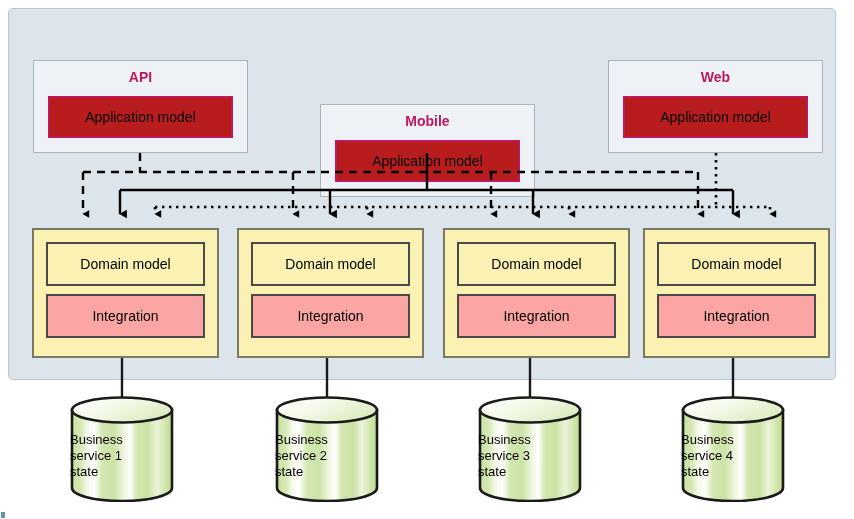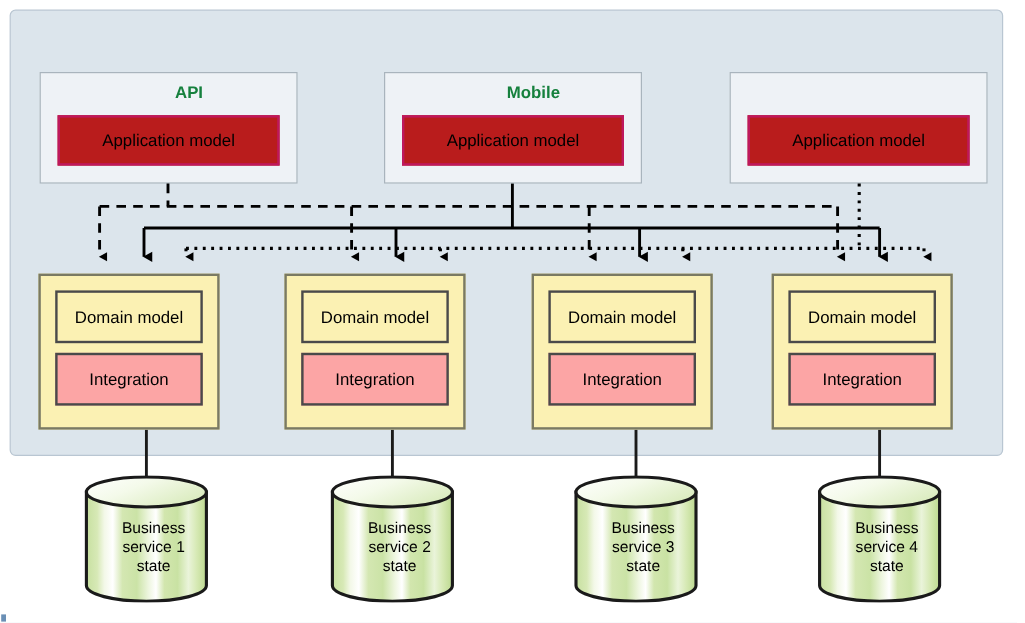--- a/index.html
+++ b/index.html
@@ -25,74 +25,75 @@
     letter-spacing:.1px;
   }
 
   
   .channel{
     position:absolute;top:60px;height:93px;
     background:#eef2f6;border:1px solid #a9b4bd;box-sizing:border-box;
   }
   .channel-title{
     position:absolute;left:0;top:8px;width:100%;
-    text-align:center;font-size:14px;font-weight:bold;color:#15803d;padding-left:17px;
+    text-align:center;font-size:14px;font-weight:bold;color:#be185d;
   }
   .channel-inner{
     position:absolute;left:14px;top:35px;right:14px;height:42px;
     background:#b91c1c;border:2px solid #be185d;box-sizing:border-box;
     display:flex;align-items:center;justify-content:center;
     font-size:14px;color:#000;
   }
 
   
   .service{
-    position:absolute;top:228px;width:151px;height:130px;
+    position:absolute;top:228px;width:187px;height:130px;
     background:#fbf1b3;border:2px solid #7a7a63;box-sizing:border-box;text-align:center;
   }
   .service-block{
     position:absolute;left:12px;right:12px;height:44px;
     border:2px solid #4a4a4a;box-sizing:border-box;
     display:flex;align-items:center;justify-content:center;
     font-size:14px;color:#000;
   }
   .service-domain{top:12px;background:#fbf1b3;}
   .service-integration{top:64px;background:#fca5a5;}
 
   
   .db{position:absolute;width:104px;height:106px;top:396px;}
   .db svg{position:absolute;left:0;top:0;}
   .db-label{
     position:absolute;left:0;top:36px;width:116px;
-    text-align:center;font-size:13px;line-height:16px;color:#000;
+    font-size:13px;line-height:16px;color:#000;
     white-space:pre-line;
   }
   .corner-mark{
     position:absolute;left:1px;top:512px;width:4px;height:6px;
     background:#6a8fb5;
   }
 </style>
 </head>
 <body>
 
 <div id="stage">
 
   <div class="app-container"></div>
 
   <div class="channel" style="left:33px;width:215px;">
     <div class="channel-title">API</div>
     <div class="channel-inner">Application model</div>
   </div>
 
-  <div class="channel" style="left:320px;width:215px;">
+  <div class="channel" style="left:320px;width:215px;margin-top:44px;">
     <div class="channel-title">Mobile</div>
     <div class="channel-inner">Application model</div>
   </div>
 
   <div class="channel" style="left:608px;width:215px;">
+    <div class="channel-title">Web</div>
     <div class="channel-inner">Application model</div>
   </div>
 
   <svg id="svg-layer" viewBox="0 0 854 519">
     <defs>
       <marker id="arrowDash" markerWidth="9" markerHeight="9" refX="4.2" refY="7.4" orient="auto" markerUnits="userSpaceOnUse">
         <path d="M0.4,1.2 L4.2,8 L8,1.2 Z" fill="#000"></path>
       </marker>
       <marker id="arrowSolid" markerWidth="10" markerHeight="10" refX="4.8" refY="8.2" orient="auto" markerUnits="userSpaceOnUse">
         <path d="M0.5,1.3 L4.8,9 L9.1,1.3 Z" fill="#000"></path>

